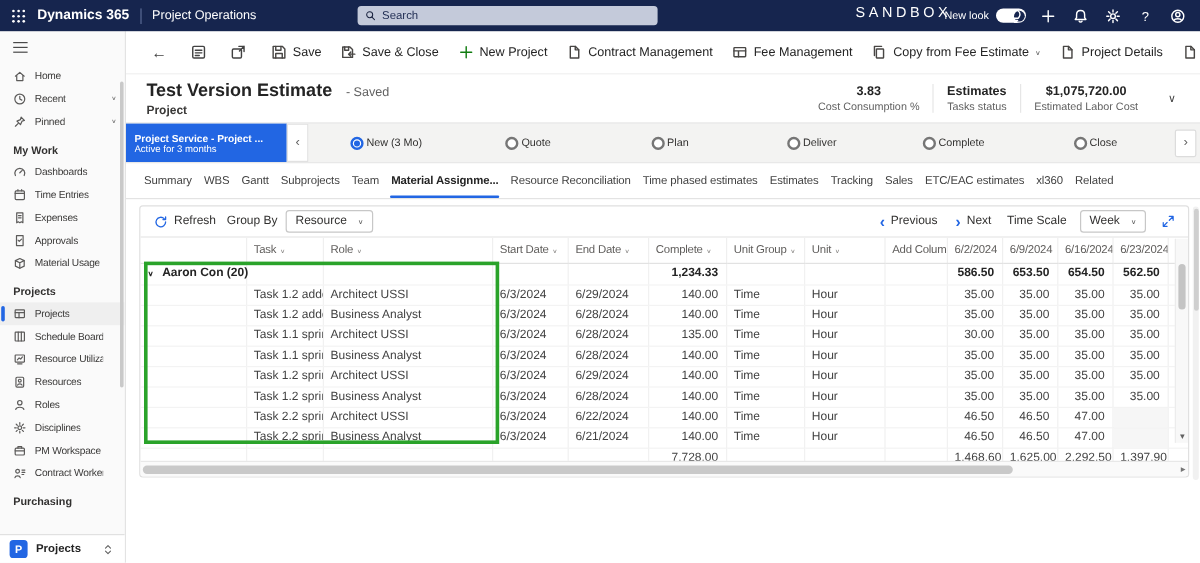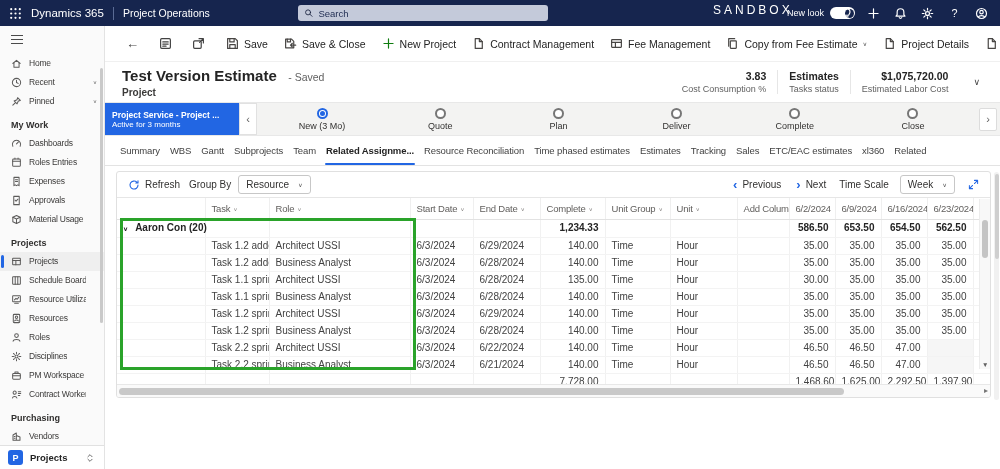--- a/index.html
+++ b/index.html
@@ -6,21 +6,21 @@
   html,body { width:1000px; height:469px; overflow:hidden; background:#fff;
     font-family:"Liberation Sans", sans-serif; }
   body { position:relative; }
   svg.ic { fill:none; stroke:currentColor; stroke-width:1.1; stroke-linecap:round; stroke-linejoin:round; display:block; }
   button { font-family:inherit; background:none; border:none; cursor:pointer; }
 
   
   .topbar { position:absolute; top:0; left:0; right:0; height:26px; background:#16254e; color:#fff;
     display:flex; align-items:center; z-index:40; }
   .waffle { padding:0 9px; color:#fff; height:26px; display:flex; align-items:center; }
-  .brand { font-size:11.5px; font-weight:normal; white-space:nowrap; }
+  .brand { font-size:11.5px; font-weight:bold; white-space:nowrap; }
   .tb-divider { width:1px; height:13px; background:#5a6b94; margin:0 9px; }
   .app-name { font-size:10.5px; white-space:nowrap; color:#fff; }
   .searchbox { position:absolute; left:298px; top:5px; width:250px; height:16px; background:#c4cada;
     border-radius:3px; display:flex; align-items:center; padding:0 6px; gap:5px; color:#1b2440; }
   .search-input { border:none; background:transparent; outline:none; font-size:9.5px; color:#1b2440; width:100%; font-family:inherit; }
   .search-input::placeholder { color:#233055; }
   .sandbox { position:absolute; left:713px; top:3px; font-size:12px; letter-spacing:3px; font-weight:400; color:#fff; }
   .newlook { position:absolute; left:787px; top:0; height:26px; display:flex; align-items:center; gap:6px; font-size:9px; }
   .toggle { width:25px; height:12px; border-radius:7px; background:#fff; position:relative; cursor:pointer; }
   .knob { position:absolute; right:1.5px; top:1.5px; width:9px; height:9px; border-radius:50%; background:#16254e; }
@@ -60,36 +60,36 @@
   .cmd { display:flex; align-items:center; gap:5px; font-size:10.5px; color:#242424; padding:0 8px; height:100%; white-space:nowrap; }
   .cmd svg { color:#484644; }
   .cmd-chev { font-size:6.5px; color:#616161; transform:scaleY(.85); }
 
   
   .record-header { height:40px; display:flex; align-items:center; padding:2px 10px 2px 17px; }
   .title { font-size:15px; font-weight:bold; color:#242424; }
   .saved { font-size:10.5px; color:#616161; margin-left:7px; }
   .entity { font-size:10px; font-weight:bold; color:#3b3a39; margin-top:2px; }
   .stats { display:flex; align-items:center; margin-left:auto; }
-  .stat { padding:0 11px; text-align:right; }
+  .stat { padding:0 11px; text-align:center; }
   .stat + .stat { border-left:1px solid #e6e6e6; }
   .stat-value { font-size:10.5px; font-weight:bold; color:#242424; white-space:nowrap; }
   .stat-label { font-size:9px; color:#616161; margin-top:2px; white-space:nowrap; }
   .hdr-chev { font-size:9px; color:#424242; margin:0 10px 0 14px; cursor:pointer; }
 
   
   .bpf { height:34px; background:#f3f3f2; border-top:1px solid #e8e8e8; border-bottom:1px solid #e8e8e8;
     display:flex; align-items:stretch; position:relative; }
   .bpf-pill { width:134px; background:#2266e3; color:#fff; padding:3px 7px; display:flex;
     flex-direction:column; justify-content:center; cursor:pointer; flex:none; }
   .bpf-pill-title { font-size:8.5px; font-weight:bold; white-space:nowrap; overflow:hidden; }
   .bpf-pill-sub { font-size:8px; white-space:nowrap; overflow:hidden; }
   .bpf-collapse { width:18px; background:#fff; border:1px solid #e1e1e1; color:#616161; font-size:11px; flex:none; }
   .bpf-stages { flex:1; display:flex; padding:0 28px 0 6px; }
-  .stage { flex:1; display:flex; flex-direction:column; align-items:center; justify-content:center; gap:2px; cursor:pointer; }
+  .stage { flex:1; display:flex; flex-direction:row; align-items:center; justify-content:center; gap:2px; cursor:pointer; }
   .stage-dot { width:11px; height:11px; border-radius:50%; border:2px solid #767676; background:#fff;
     display:flex; align-items:center; justify-content:center; }
   .dot-inner { width:5px; height:5px; border-radius:50%; background:transparent; }
   .stage.active .stage-dot { border-color:#2266e3; }
   .stage.active .dot-inner { background:#2266e3; }
   .stage-label { font-size:9px; color:#323130; white-space:nowrap; }
   .bpf-next { position:absolute; right:3px; top:5px; width:18px; height:23px; background:#fff;
     border:1px solid #dcdcdc; border-radius:2px; color:#616161; font-size:11px; line-height:1; }
 
   
@@ -268,21 +268,21 @@
         </svg>
         <span class="nav-label">Dashboards</span>
         <span class="nav-chev" style="visibility: hidden;">∨</span>
       </div>
 
       <div class="nav-item">
         <svg class="ic" width="11" height="11" viewBox="0 0 12 12">
           <rect x="1.8" y="2.2" width="8.4" height="8" rx="1"></rect>
           <path d="M1.8 4.6h8.4M4.3 2.2V1.2M7.7 2.2V1.2"></path>
         </svg>
-        <span class="nav-label">Roles Entries</span>
+        <span class="nav-label">Time Entries</span>
         <span class="nav-chev" style="visibility: hidden;">∨</span>
       </div>
 
       <div class="nav-item">
         <svg class="ic" width="11" height="11" viewBox="0 0 12 12">
           <path d="M3.2 1.5h5.6V10.5l-1.4-.9-1.4.9-1.4-.9-1.4.9V1.5z"></path>
           <path d="M4.8 4h2.4M4.8 6h2.4"></path>
         </svg>
         <span class="nav-label">Expenses</span>
         <span class="nav-chev" style="visibility: hidden;">∨</span>
@@ -376,31 +376,20 @@
       <div class="nav-item">
         <svg class="ic" width="11" height="11" viewBox="0 0 12 12">
           <circle cx="4" cy="4" r="1.7"></circle>
           <path d="M1.6 9.8c.4-2 4.4-2 4.8 0M8 3h2.6M8 5h2.6M8 7h1.6"></path>
         </svg>
         <span class="nav-label">Contract Workers</span>
         <span class="nav-chev" style="visibility: hidden;">∨</span>
       </div>
     </div>
   <div class="group-label">Purchasing</div>
-  <div id="sb-g2">
-
-      <div class="nav-item">
-        <svg class="ic" width="11" height="11" viewBox="0 0 12 12">
-          <path d="M2.2 10V4.4L5.8 2.2V10M5.8 5l4 1.6V10M2.2 10h7.6"></path>
-          <path d="M3.6 6h.8M3.6 8h.8"></path>
-        </svg>
-        <span class="nav-label">Vendors</span>
-        <span class="nav-chev" style="visibility: hidden;">∨</span>
-      </div>
-    </div>
   <div class="sidebar-scrollbar"></div>
   <div class="area-switcher">
     <span class="area-badge">P</span>
     <span class="area-label">Projects</span>
     <svg class="ic area-chevrons" width="10" height="10" viewBox="0 0 12 12">
         <path d="M3.5 4.5 6 2l2.5 2.5M3.5 7.5 6 10l2.5-2.5"></path>
       </svg>
   </div>
 </div>
 
@@ -604,21 +593,21 @@
 
       </div>
 
       <div class="tab">
         <span>Team</span>
 
       </div>
 
 
       <div class="tab active">
-        <span>Related Assignme...</span>
+        <span>Material Assignme...</span>
 
       </div>
 
       <div class="tab">
         <span>Resource Reconciliation</span>
 
       </div>
 
       <div class="tab">
         <span>Time phased estimates</span>

